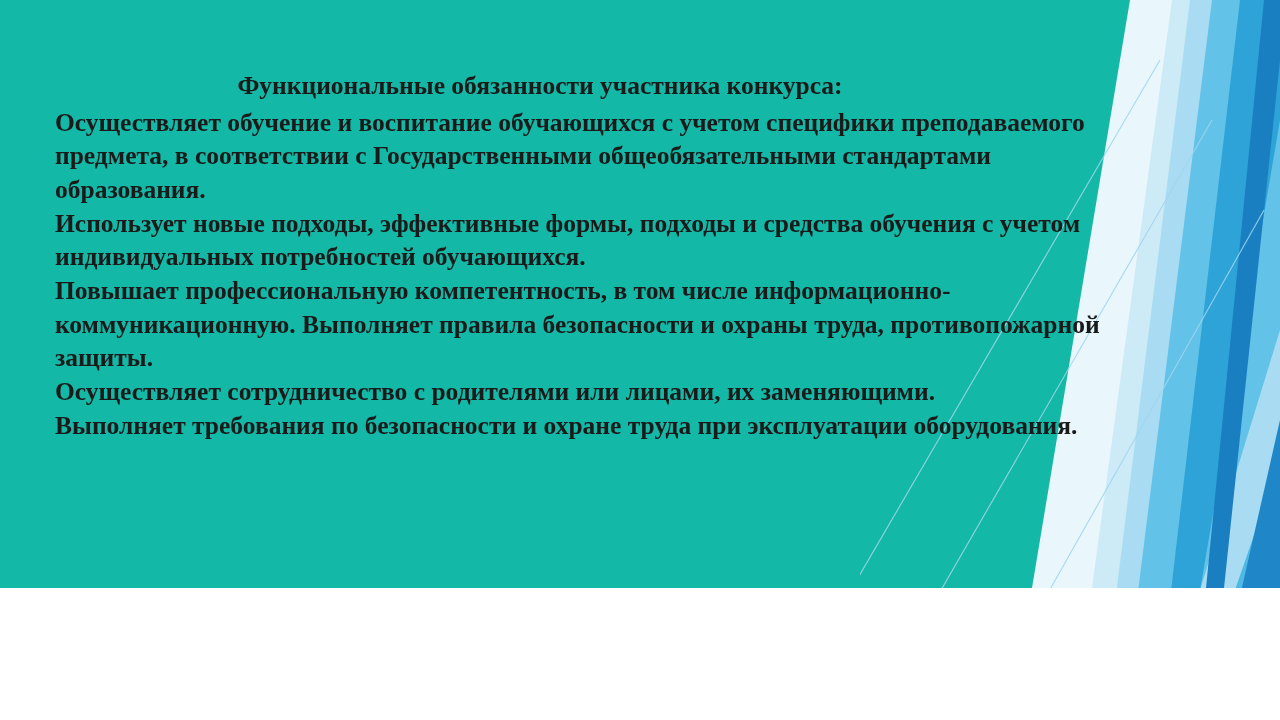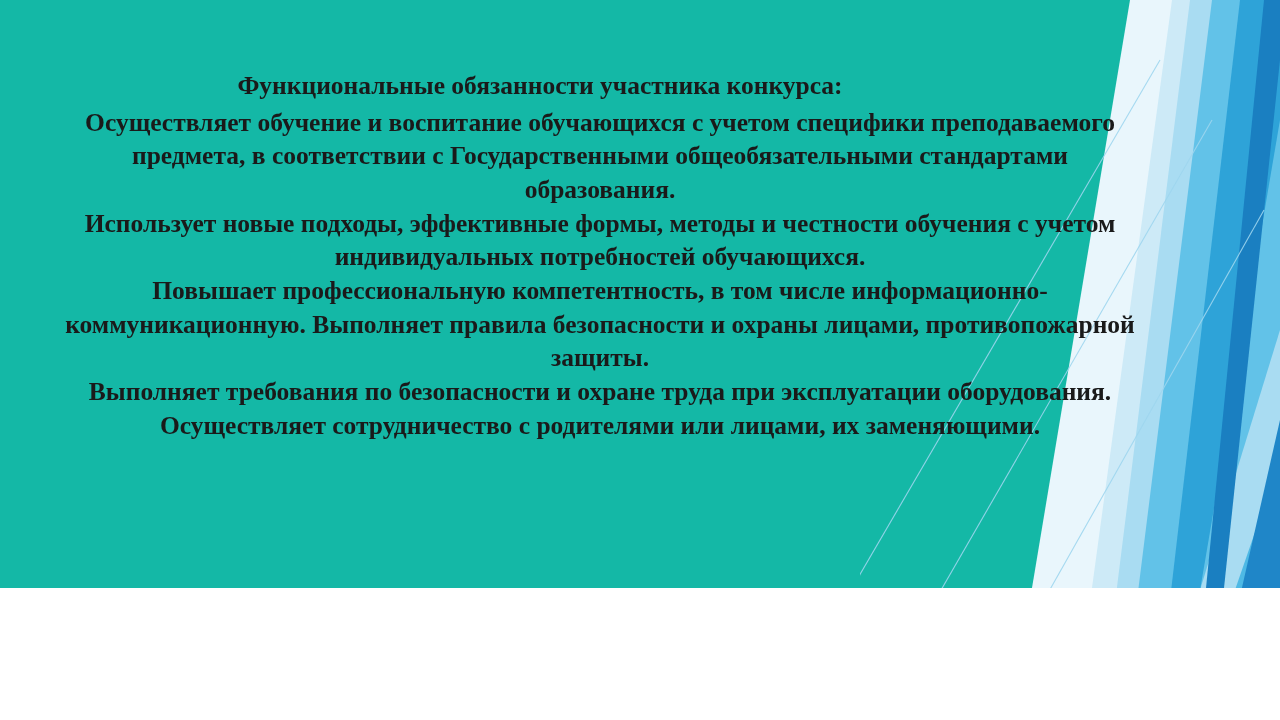--- a/index.html
+++ b/index.html
@@ -46,21 +46,21 @@
     line-height: 1.28;
     margin: 0 0 3px 0;
     padding-right: 120px;
   }
   .body-text p {
     margin: 0;
     font-weight: bold;
     font-size: 25.5px;
     color: #1a1a1a;
     line-height: 1.32;
-    text-align: center;
+    text-align: left;
   }
 </style>
 </head>
 <body>
 
 <div class="slide">
 
   <div class="decor">
     <svg width="420" height="720" viewBox="0 0 420 720" xmlns="http://www.w3.org/2000/svg">
       <polygon points="270,0 420,0 420,720 150,720" fill="#e9f6fc"></polygon>
@@ -77,20 +77,20 @@
         <line x1="60" y1="820" x2="404" y2="210"></line>
       </g>
       <polygon points="420,660 420,720 392,720" fill="#0f6aa8"></polygon>
     </svg>
   </div>
 
   <div class="content">
     <h1 class="slide-title">Функциональные обязанности участника конкурса:</h1>
     <div class="body-text">
       <p>Осуществляет обучение и воспитание обучающихся с учетом специфики преподаваемого предмета, в соответствии с Государственными общеобязательными стандартами образования.</p>
-      <p>Использует новые подходы, эффективные формы, методы и честности обучения с учетом индивидуальных потребностей обучающихся.</p>
-      <p>Повышает профессиональную компетентность, в том числе информационно-коммуникационную. Выполняет правила безопасности и охраны лицами, противопожарной защиты.</p>
+      <p>Использует новые подходы, эффективные формы, подходы и средства обучения с учетом индивидуальных потребностей обучающихся.</p>
+      <p>Повышает профессиональную компетентность, в том числе информационно-коммуникационную. Выполняет правила безопасности и охраны труда, противопожарной защиты.</p>
+      <p>Осуществляет сотрудничество с родителями или лицами, их заменяющими.</p>
       <p>Выполняет требования по безопасности и охране труда при эксплуатации оборудования.</p>
-      <p>Осуществляет сотрудничество с родителями или лицами, их заменяющими.</p>
     </div>
   </div>
 
 </div>
 
 </body></html>

